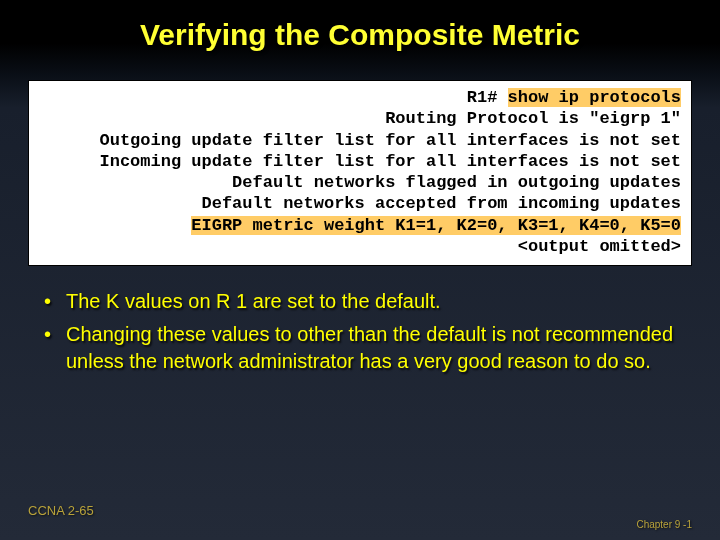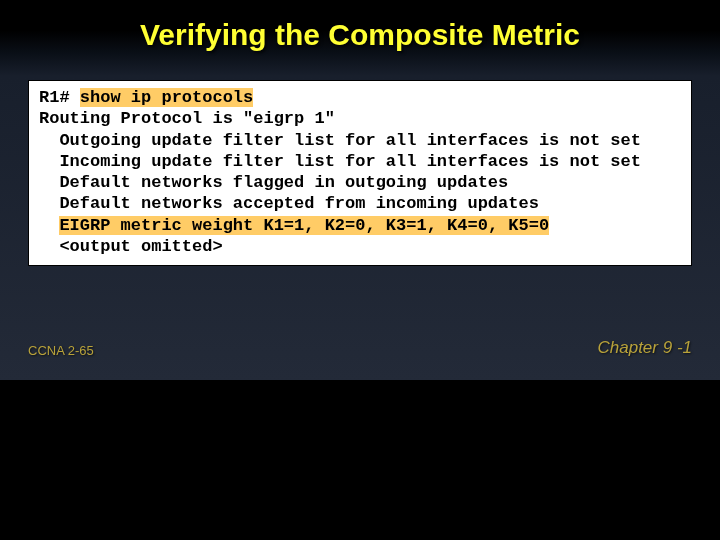--- a/index.html
+++ b/index.html
@@ -4,21 +4,21 @@
 <style>
   * { margin: 0; padding: 0; box-sizing: border-box; }
   html, body { width: 720px; height: 540px; overflow: hidden; }
   body {
     background: #000;
     font-family: Arial, Helvetica, sans-serif;
     position: relative;
   }
   .slide {
     width: 720px;
-    height: 380px;
+    height: 540px;
     background: linear-gradient(to bottom, #000 0%, #000 8%, #0a0f17 14%, #181f2c 20%, #232a38 100%);
     position: relative;
   }
   .title {
     text-align: center;
     padding-top: 18px;
     font-size: 30px;
     font-weight: bold;
     color: #ffff33;
     text-shadow: 2px 2px 3px rgba(0,0,0,0.7);
@@ -28,20 +28,21 @@
     background: #fff;
     border: 1px solid #000;
     padding: 6px 10px 8px 10px;
     font-family: "Courier New", Courier, monospace;
     font-size: 17px;
     font-weight: bold;
     line-height: 1.25;
     color: #000;
     white-space: pre;
     overflow: hidden;
+    text-align: right;
   }
   .hl { background: #ffcc66; }
   .bullets {
     margin: 22px 38px 0 44px;
     color: #ffff00;
     font-size: 20px;
     line-height: 1.35;
     list-style: none;
     text-shadow: 1.5px 1.5px 2px rgba(0,0,0,0.8);
   }
@@ -63,40 +64,43 @@
     left: 28px;
     bottom: 22px;
     color: #b8a23a;
     font-size: 13px;
     text-shadow: 1px 1px 2px rgba(0,0,0,0.6);
     text-align: right;
   }
   .footer-right {
     position: absolute;
     right: 28px;
-    bottom: 22px;
+    bottom: 10px;
     color: #b8a23a;
-    font-size: 17px;
+    font-size: 10px;
     text-shadow: 1px 1px 2px rgba(0,0,0,0.6);
-    font-style: italic;
   }
 </style>
 </head>
 <body>
 
 <div class="slide">
 
   <h1 class="title">Verifying the Composite Metric</h1>
 
   <div class="term-box"><span>R1# </span><span class="hl">show ip protocols</span>
 <span>Routing Protocol is "eigrp 1"</span>
 <span>  Outgoing update filter list for all interfaces is not set</span>
 <span>  Incoming update filter list for all interfaces is not set</span>
 <span>  Default networks flagged in outgoing updates</span>
 <span>  Default networks accepted from incoming updates</span>
 <span>  </span><span class="hl">EIGRP metric weight K1=1, K2=0, K3=1, K4=0, K5=0</span>
 <span>  &lt;output omitted&gt;</span></div>
 
+  <ul class="bullets">
+    <li>The K values on R 1 are set to the default.</li>
+    <li>Changing these values to other than the default is not recommended unless the network administrator has a very good reason to do so.</li>
+  </ul>
 
   <div class="footer-left">CCNA 2-65</div>
   <div class="footer-right">Chapter  9 -1</div>
 
 </div>
 
 </body></html>

